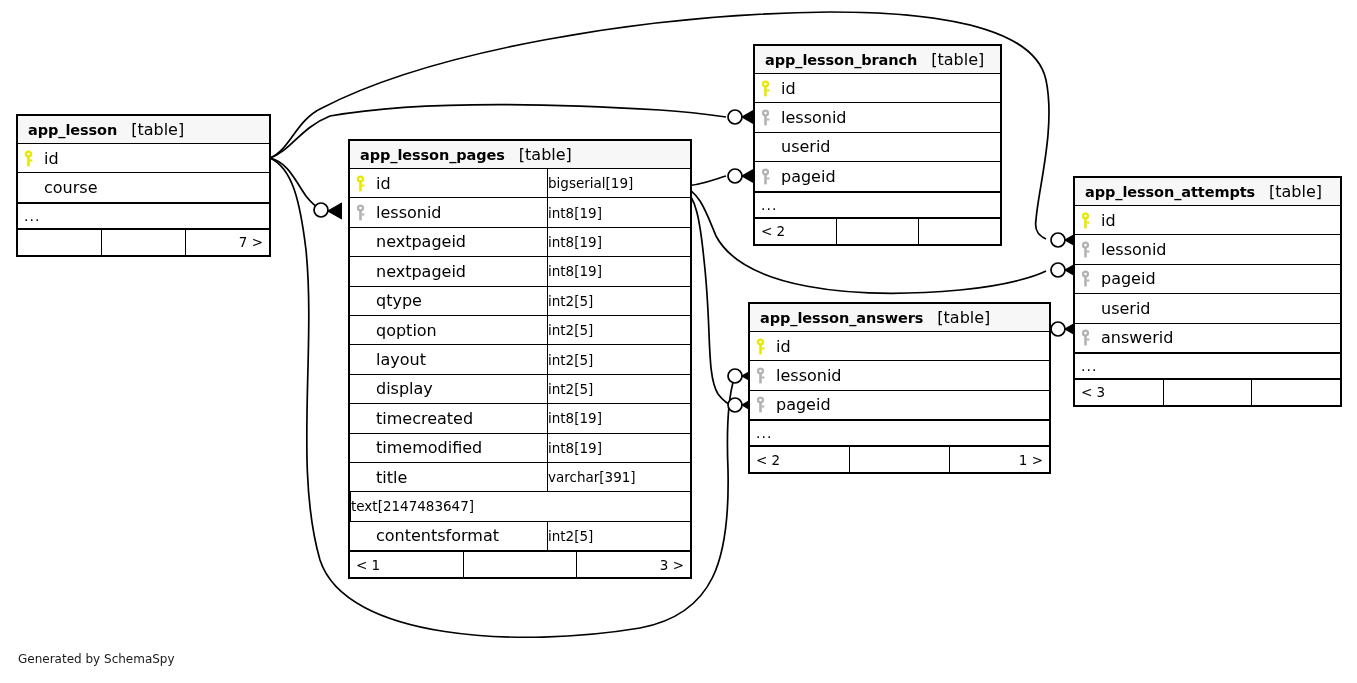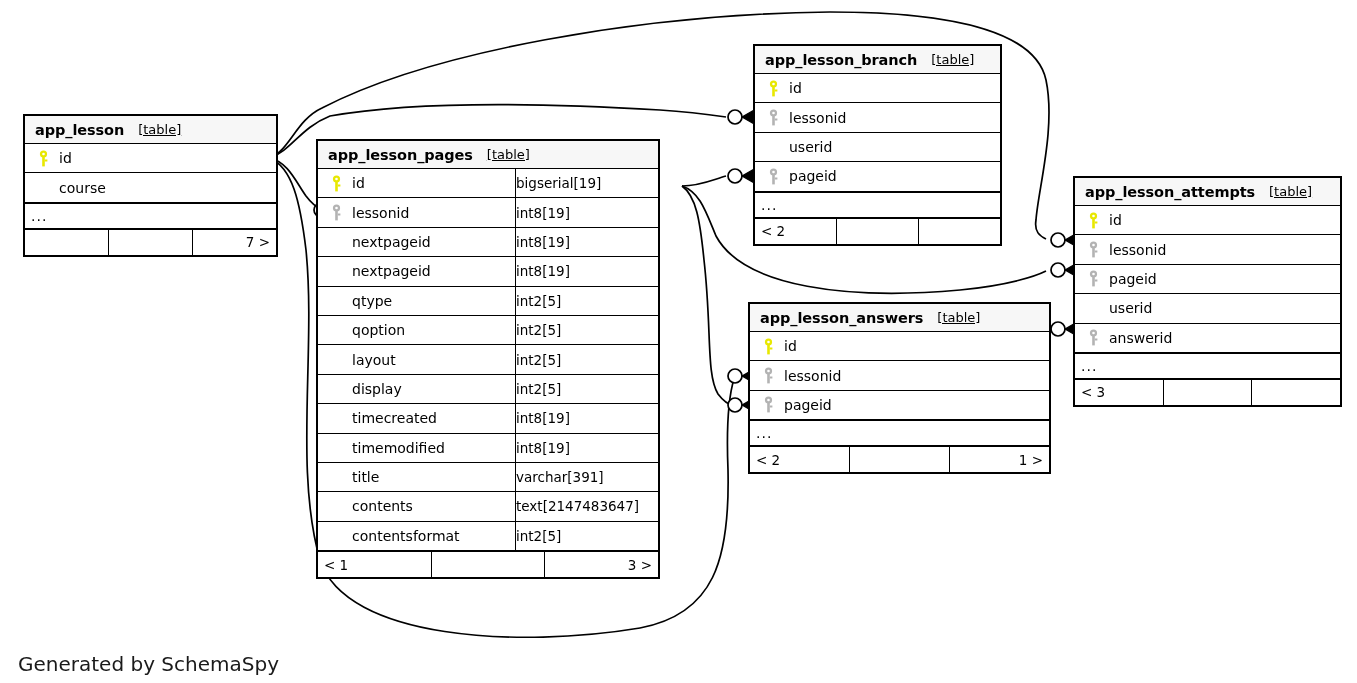--- a/index.html
+++ b/index.html
@@ -46,39 +46,37 @@
     height: 28px;
     box-sizing: border-box;
   }
   .tbl-name {
     font-weight: bold;
     font-size: 14.5px;
     color: #000000;
     letter-spacing: -0.1px;
   }
   .tbl-kind {
-    font-size: 13px;
+    font-size: 16px;
     color: #000000;
     margin-left: 14px;
-    text-decoration: underline;
   }
   .tbl-row {
     display: flex;
     align-items: stretch;
     border-bottom: 1px solid #000000;
     height: 29.4px;
     box-sizing: border-box;
   }
   .tbl-row:last-child { border-bottom: none; }
   .col-name {
     display: flex;
     align-items: center;
     flex: 1 1 auto;
-    padding-left: 8px;
-    font-size: 14px;
+    font-size: 16px;
     color: #000000;
     min-width: 0;
     overflow: hidden;
     white-space: nowrap;
     text-align: center;
   }
   .col-type {
     display: flex;
     align-items: center;
     padding-left: 0;
@@ -124,21 +122,21 @@
     box-sizing: border-box;
     padding: 0 6px;
   }
   .footer-cell:last-child { border-right: none; }
   .footer-cell.left  { justify-content: flex-start; }
   .footer-cell.right { justify-content: flex-end; }
   .credit {
     position: absolute;
     left: 18px;
     top: 652px;
-    font-size: 20px;
+    font-size: 12px;
     color: #1a1a1a;
     z-index: 4;
   }
 </style>
 </head>
 <body>
 
 <div id="canvas">
 
   <svg id="edges" viewBox="0 0 1357 683" xmlns="http://www.w3.org/2000/svg">
@@ -197,21 +195,21 @@
         <use href="#crow" x="1065" y="270"></use>
       </g>
       <g>
         <circle cx="1058" cy="329" r="7" fill="#ffffff" stroke="#000000" stroke-width="1.7"></circle>
         <use href="#crow" x="1065" y="329"></use>
       </g>
     </g>
   </svg>
 
   <div id="tables-layer">
-      <div class="table-node" style="left: 23px; top: 114px; width: 255px;">
+      <div class="table-node" style="left: 16px; top: 114px; width: 255px;">
         <div class="tbl-header">
           <span class="tbl-name">app_lesson</span>
           <span class="tbl-kind">[table]</span>
         </div>
         <div class="tbl-row">
           <div class="col-name">
             <span class="keyslot">
               <svg width="11" height="17" viewBox="0 0 11 17">
                 <circle cx="5.5" cy="4" r="3.6" fill="#e8e800"></circle>
                 <circle cx="5.5" cy="4" r="1.3" fill="#ffffff"></circle>
@@ -228,21 +226,21 @@
             <span class="col-label">course</span>
           </div>
         </div>
         <div class="ellipsis-row">...</div>
         <div class="footer-row">
           <div class="footer-cell left"></div>
           <div class="footer-cell left"></div>
           <div class="footer-cell right">7 &gt;</div>
         </div>
       </div>
-      <div class="table-node" style="left: 316px; top: 139px; width: 344px;">
+      <div class="table-node" style="left: 348px; top: 139px; width: 344px;">
         <div class="tbl-header">
           <span class="tbl-name">app_lesson_pages</span>
           <span class="tbl-kind">[table]</span>
         </div>
         <div class="tbl-row">
           <div class="col-name">
             <span class="keyslot">
               <svg width="11" height="17" viewBox="0 0 11 17">
                 <circle cx="5.5" cy="4" r="3.6" fill="#e8e800"></circle>
                 <circle cx="5.5" cy="4" r="1.3" fill="#ffffff"></circle>
@@ -325,24 +323,20 @@
           <div class="col-type" style="width:143px">int8[19]</div>
         </div>
         <div class="tbl-row">
           <div class="col-name">
             <span class="keyslot"></span>
             <span class="col-label">title</span>
           </div>
           <div class="col-type" style="width:143px">varchar[391]</div>
         </div>
         <div class="tbl-row">
-          <div class="col-name">
-            <span class="keyslot"></span>
-            <span class="col-label">contents</span>
-          </div>
           <div class="col-type" style="width:143px">text[2147483647]</div>
         </div>
         <div class="tbl-row">
           <div class="col-name">
             <span class="keyslot"></span>
             <span class="col-label">contentsformat</span>
           </div>
           <div class="col-type" style="width:143px">int2[5]</div>
         </div>
         <div class="footer-row">

